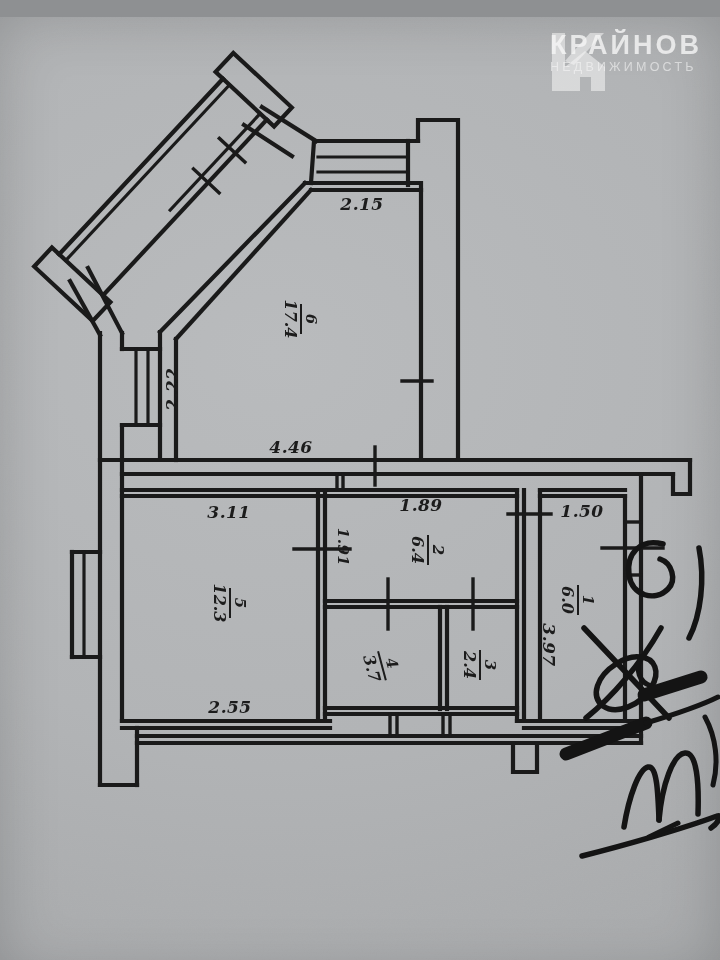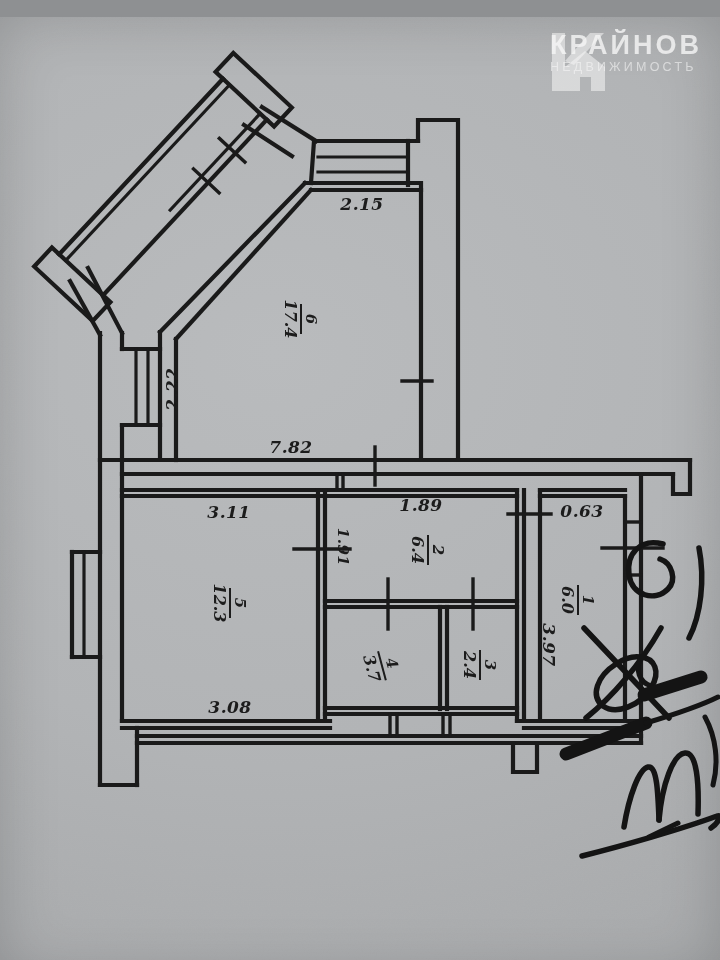--- a/index.html
+++ b/index.html
@@ -186,27 +186,27 @@
       <path d="M 705,700 C 716,720 719,745 713,768" stroke-width="5"></path>
       <path d="M 624,810 C 629,779 639,752 648,750 C 657,748 658,776 659,803" stroke-width="5.5"></path>
       <path d="M 659,803 C 662,768 673,737 685,736 C 697,735 699,766 698,797" stroke-width="5.5"></path>
       <path d="M 582,839 C 622,829 682,812 717,799 C 722,797 719,806 711,811" stroke-width="5.5"></path>
       <path d="M 649,820 L 678,806" stroke-width="5"></path>
     </g>
   </svg>
 
   <div class="lbl" style="left:330px;top:177px;width:64px;">2.15</div>
   <div class="lbl rotm90" style="left:140px;top:362px;width:64px;">2.22</div>
-  <div class="lbl" style="left:259px;top:420px;width:64px;">7.82</div>
+  <div class="lbl" style="left:259px;top:420px;width:64px;">4.46</div>
   <div class="lbl" style="left:197px;top:485px;width:64px;font-style:italic;">3.11</div>
   <div class="lbl" style="left:389px;top:478px;width:64px;">1.89</div>
-  <div class="lbl" style="left:550px;top:484px;width:64px;">0.63</div>
+  <div class="lbl" style="left:550px;top:484px;width:64px;">1.50</div>
   <div class="lbl rot90" style="left:311px;top:521px;width:64px;font-size:15px;">1.91</div>
   <div class="lbl rot90" style="left:517px;top:618px;width:64px;">3.97</div>
-  <div class="lbl" style="left:198px;top:680px;width:64px;">3.08</div>
+  <div class="lbl" style="left:198px;top:680px;width:64px;">2.55</div>
 
   <div class="roomlbl rot90" style="left:271px;top:283px;">
     <span class="num">6</span>
     <span class="area">17.4</span>
   </div>
   <div class="roomlbl rot90" style="left:200px;top:567px;">
     <span class="num">5</span>
     <span class="area">12.3</span>
   </div>
   <div class="roomlbl rot90" style="left:398px;top:514px;">

